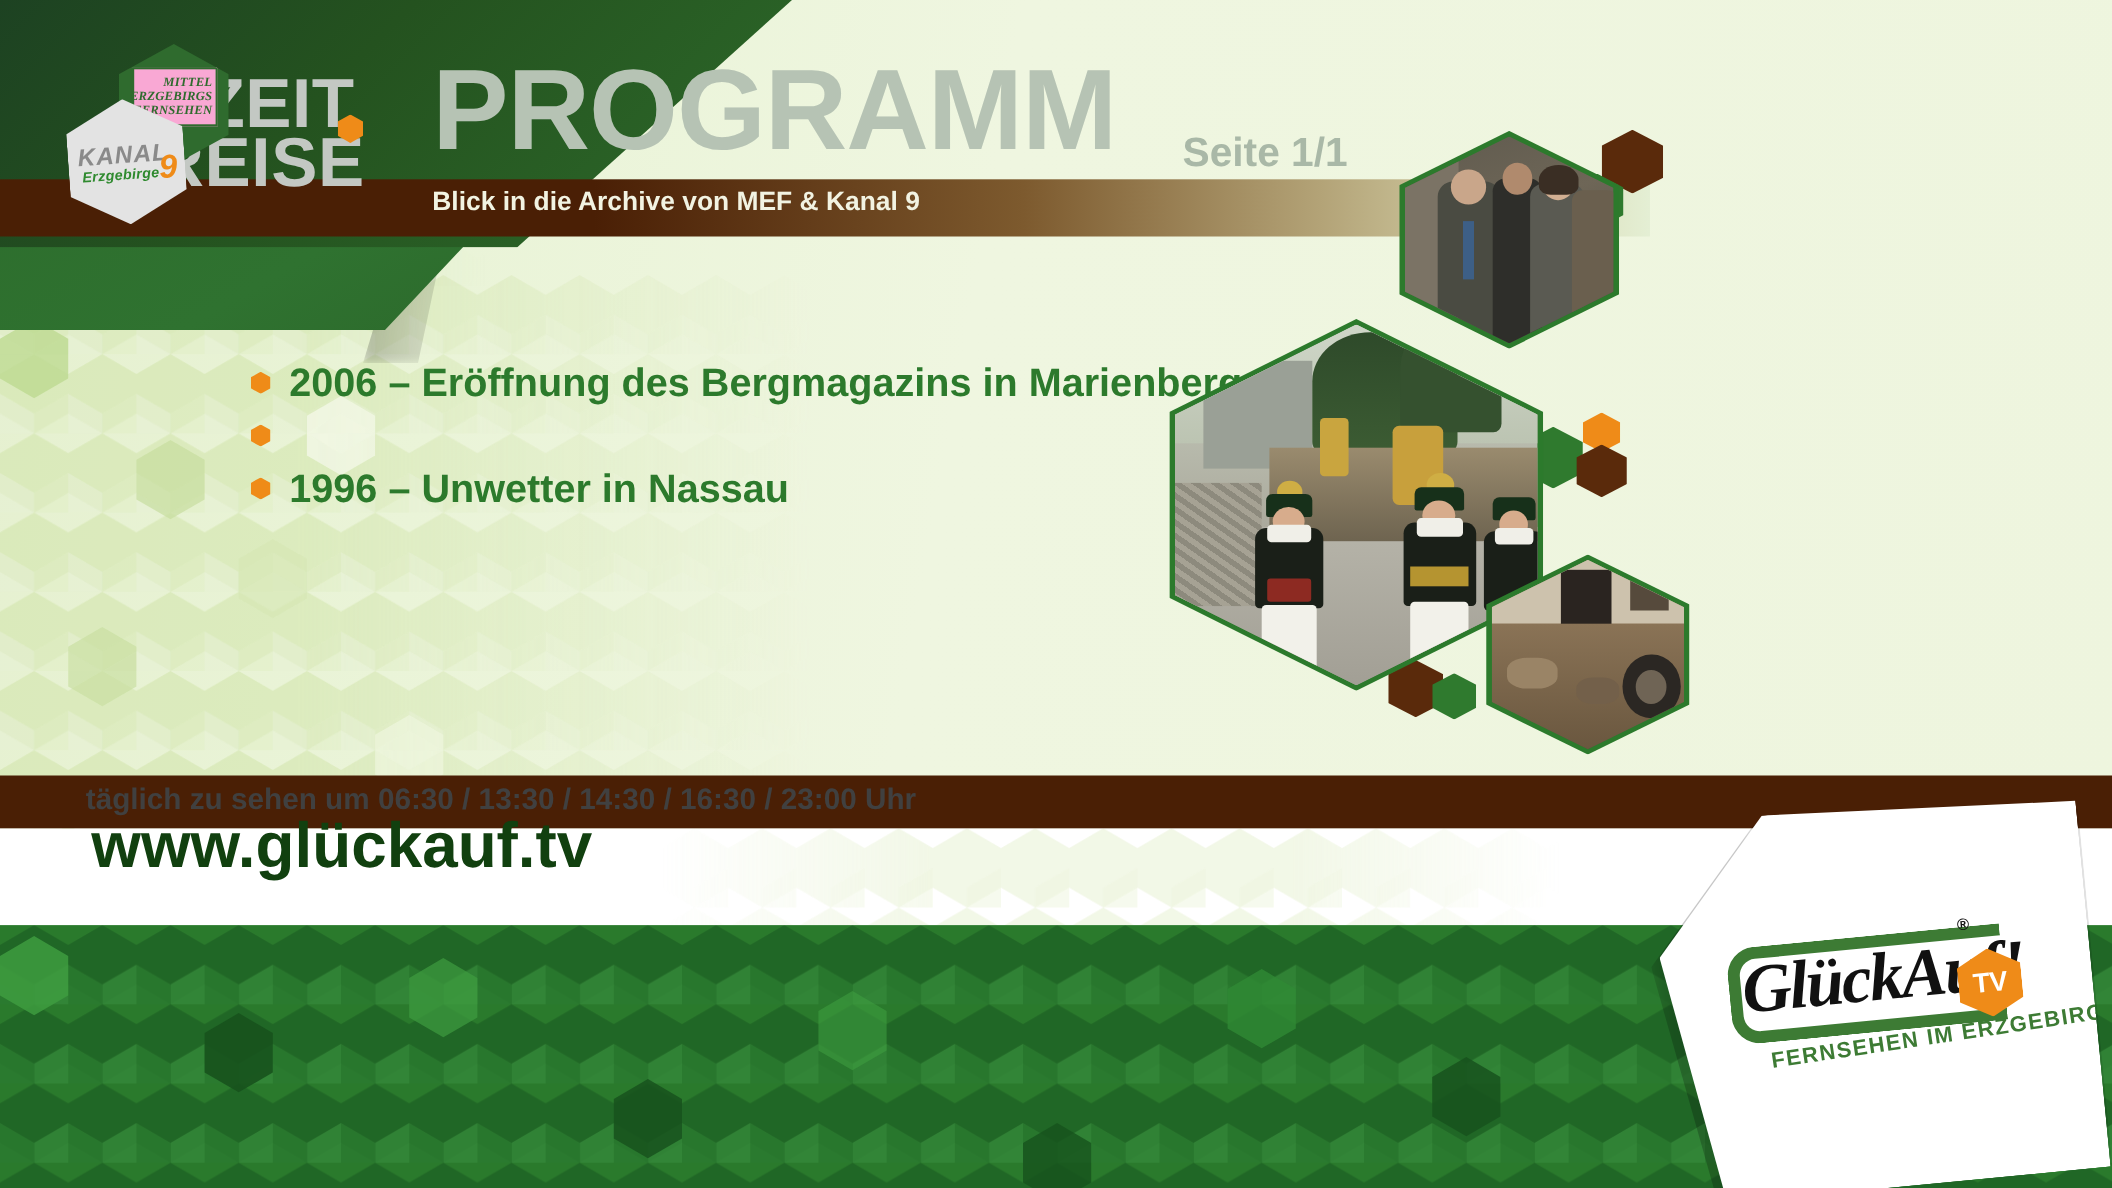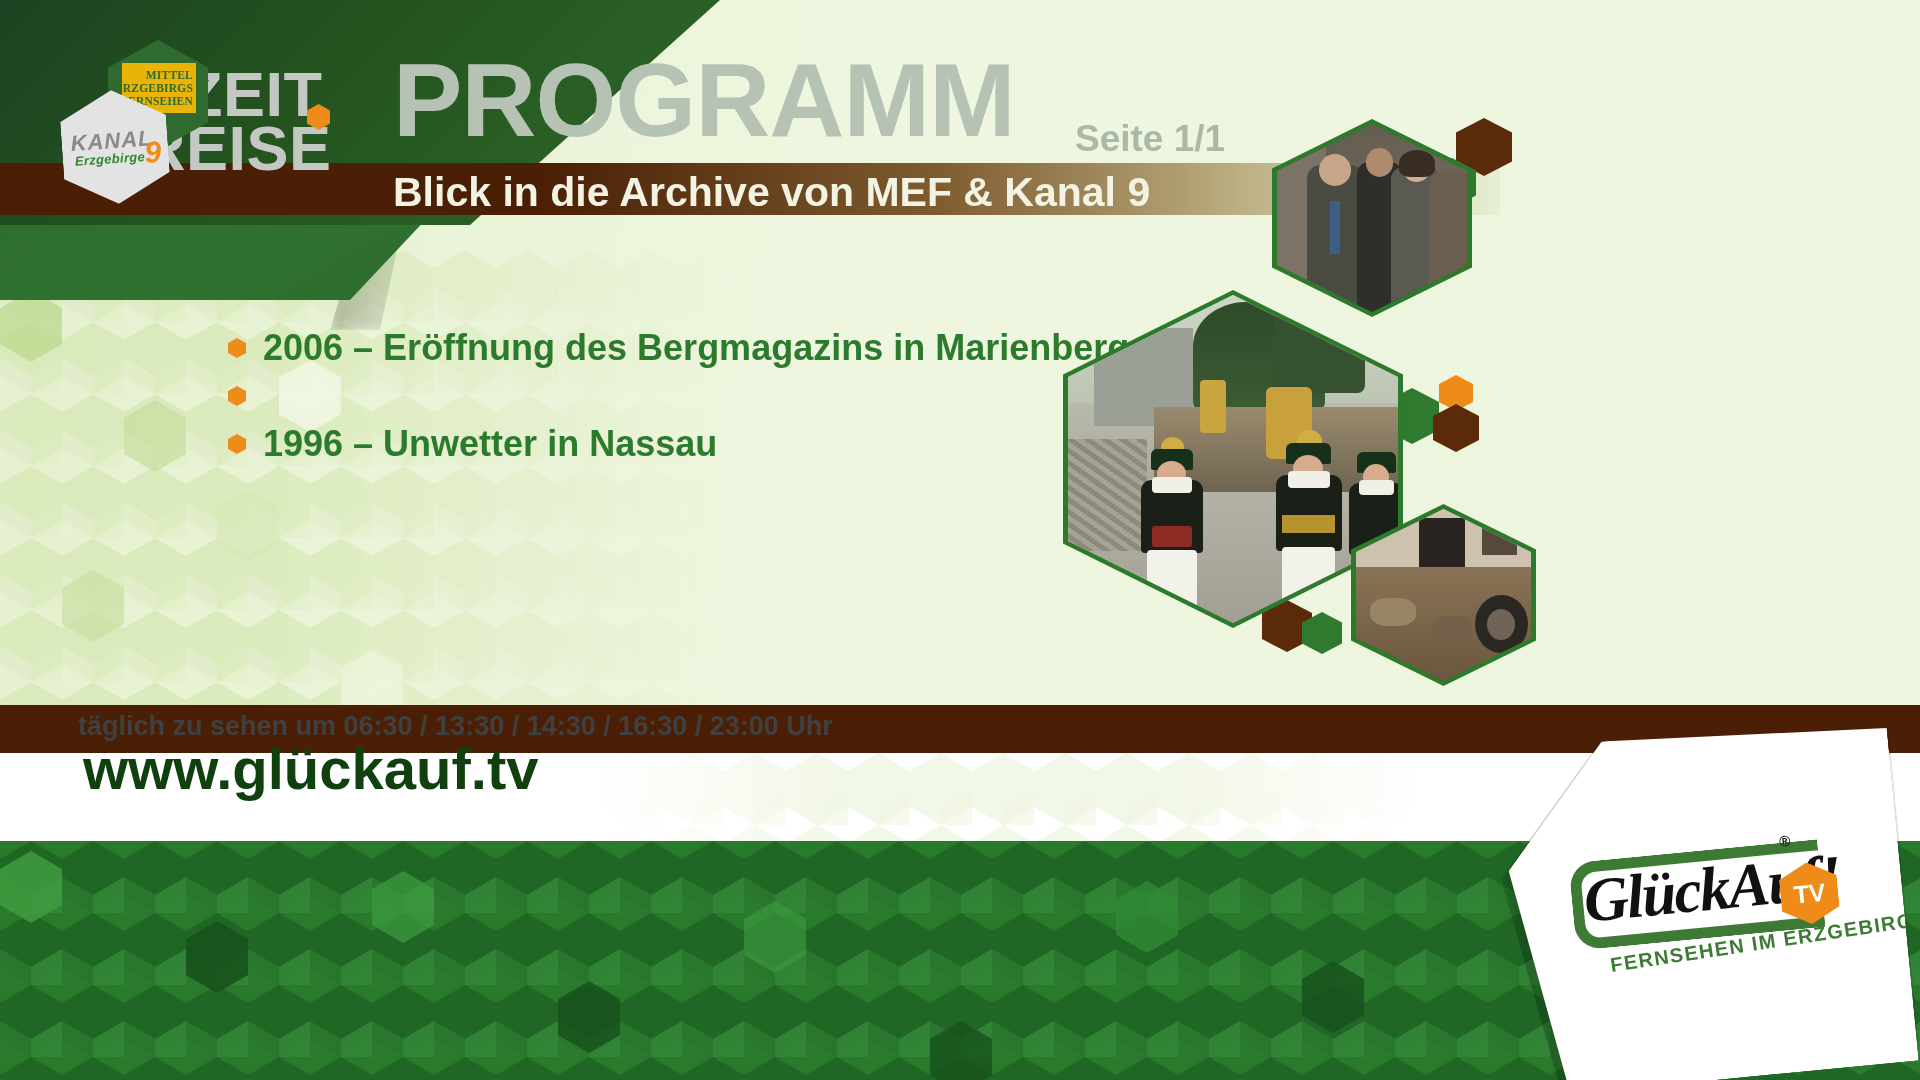--- a/index.html
+++ b/index.html
@@ -61,23 +61,24 @@
   }
 
   
   .hex-mef{
     position:absolute;left:108px;top:40px;width:100px;height:110px;z-index:6;
     background:#2f6b2e;
     clip-path:polygon(50% 0,100% 25%,100% 75%,50% 100%,0 75%,0 25%);
   }
   .mef-box{
     position:absolute;left:12px;top:21px;width:78px;height:54px;
-    background:#eab308;border:2px solid #2f6b2e;box-sizing:border-box;
+    background:#f9a8d4;border:2px solid #2f6b2e;box-sizing:border-box;
     display:flex;flex-direction:column;align-items:flex-end;justify-content:center;
     padding-right:3px;
+    font-style:italic;
   }
   .mef-box span{
     font-family:"Liberation Serif", serif;font-weight:700;color:#2f6b2e;
     font-size:11.5px;line-height:13px;letter-spacing:.2px;
   }
   
   .hex-k9{
     position:absolute;left:62px;top:90px;width:106px;height:114px;z-index:7;
     background:#e3e3e3;
     clip-path:polygon(50% 0,100% 25%,100% 75%,50% 100%,0 75%,0 25%);
@@ -106,21 +107,21 @@
     font-size:37px;font-weight:700;color:#a9b8a7;line-height:1;
   }
 
   
   .sub-bar{
     position:absolute;left:0;top:163px;width:1500px;height:52px;z-index:5;
     background:linear-gradient(to right,#4a1f05 0%,#4a1f05 36%,#7d5a2e 62%,#b3a377 80%,#d8d6ae 92%,#e4efd4 100%);
   }
   .sub-bar-text{
     position:absolute;left:393px;top:172px;z-index:6;
-    font-size:41px;font-weight:700;color:#f2f3e2;line-height:1;
+    font-size:24px;font-weight:700;color:#f2f3e2;line-height:1;
   }
 
   
   .themen-wrap{position:absolute;left:0;top:262px;width:1060px;z-index:5;}
   .themen{
     margin-left:200px;font-size:41px;font-weight:700;color:#11400f;line-height:1;
     padding-bottom:10px;display:inline-block;
   }
   .themen-rule{
     margin-top:2px;width:573px;height:3px;background:#2c6b2a;

